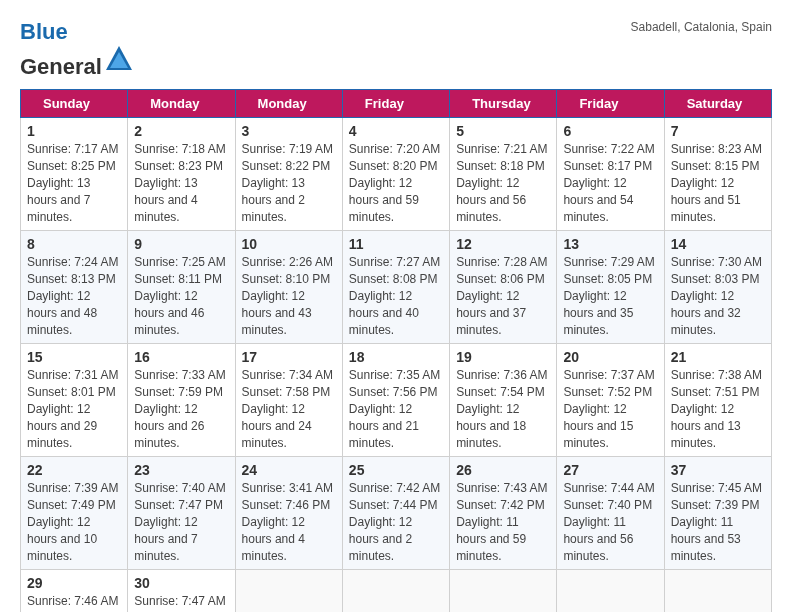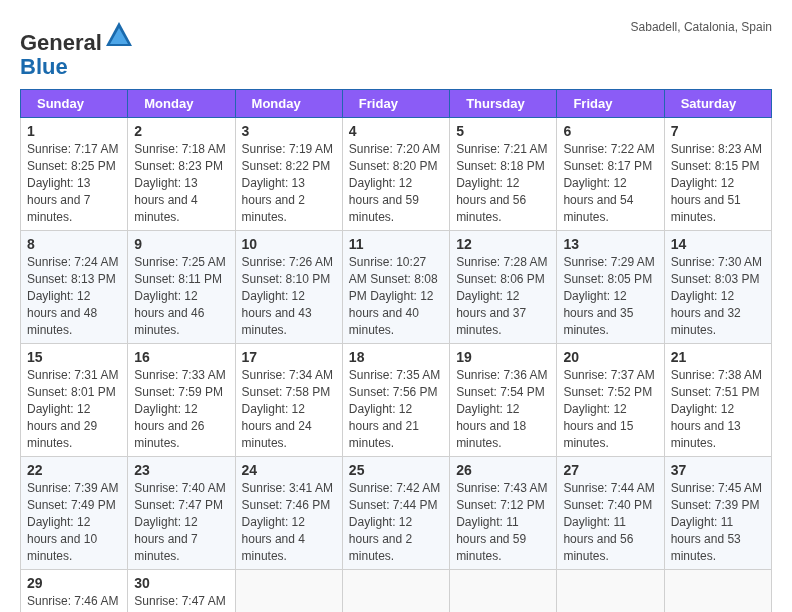--- a/index.html
+++ b/index.html
@@ -43,24 +43,24 @@
     .location-title {
       font-size: 12px;
       color: #555;
     }
     .calendar {
       width: 100%;
       border-collapse: collapse;
       font-size: 11px;
     }
     .calendar th {
-      background: #8b5cf6;
+      background: #be185d;
       color: #fff;
       text-align: left;
-      padding: 6px 16px;
+      padding: 6px 22px;
       font-size: 13px;
       font-weight: bold;
       border: 1px solid #2266b0;
     }
     .calendar td {
       border: 1px solid #d0d0d0;
       vertical-align: top;
       padding: 5px 6px;
       width: 107px;
       min-height: 80px;
@@ -85,27 +85,27 @@
       background: #f9f9f9 !important;
     }
   </style>
 </head>
 <body>
 
 <div class="header">
   <div class="logo">
     <div>
       <div class="logo-text">
+        <span class="logo-blue">Blue</span>
+      </div>
+      <div class="logo-text">
         <span class="logo-general">General</span><svg class="logo-icon" viewBox="0 0 30 30" xmlns="http://www.w3.org/2000/svg">
             <polygon points="15,2 28,26 2,26" fill="#1a6aad"></polygon>
             <polygon points="15,8 24,24 6,24" fill="#4da6e8"></polygon>
           </svg>
-      </div>
-      <div class="logo-text">
-        <span class="logo-blue">Blue</span>
       </div>
     </div>
   </div>
   <div class="title-block">
     <div class="location-title">Sabadell, Catalonia, Spain</div>
   </div>
 </div>
 
 <table class="calendar">
   <thead>
@@ -181,28 +181,28 @@
         </td>
         <td>
           <span class="day-num">9</span>
           <div class="day-info">Sunrise: 7:25 AM
 Sunset: 8:11 PM
 Daylight: 12 hours
 and 46 minutes.</div>
         </td>
         <td>
           <span class="day-num">10</span>
-          <div class="day-info">Sunrise: 7:26 AM
+          <div class="day-info">Sunrise: 2:26 AM
 Sunset: 8:10 PM
 Daylight: 12 hours
 and 43 minutes.</div>
         </td>
         <td>
           <span class="day-num">11</span>
-          <div class="day-info">Sunrise: 10:27 AM
+          <div class="day-info">Sunrise: 7:27 AM
 Sunset: 8:08 PM
 Daylight: 12 hours
 and 40 minutes.</div>
         </td>
         <td>
           <span class="day-num">12</span>
           <div class="day-info">Sunrise: 7:28 AM
 Sunset: 8:06 PM
 Daylight: 12 hours
 and 37 minutes.</div>
@@ -298,21 +298,21 @@
         <td>
           <span class="day-num">25</span>
           <div class="day-info">Sunrise: 7:42 AM
 Sunset: 7:44 PM
 Daylight: 12 hours
 and 2 minutes.</div>
         </td>
         <td>
           <span class="day-num">26</span>
           <div class="day-info">Sunrise: 7:43 AM
-Sunset: 7:12 PM
+Sunset: 7:42 PM
 Daylight: 11 hours
 and 59 minutes.</div>
         </td>
         <td>
           <span class="day-num">27</span>
           <div class="day-info">Sunrise: 7:44 AM
 Sunset: 7:40 PM
 Daylight: 11 hours
 and 56 minutes.</div>
         </td>

